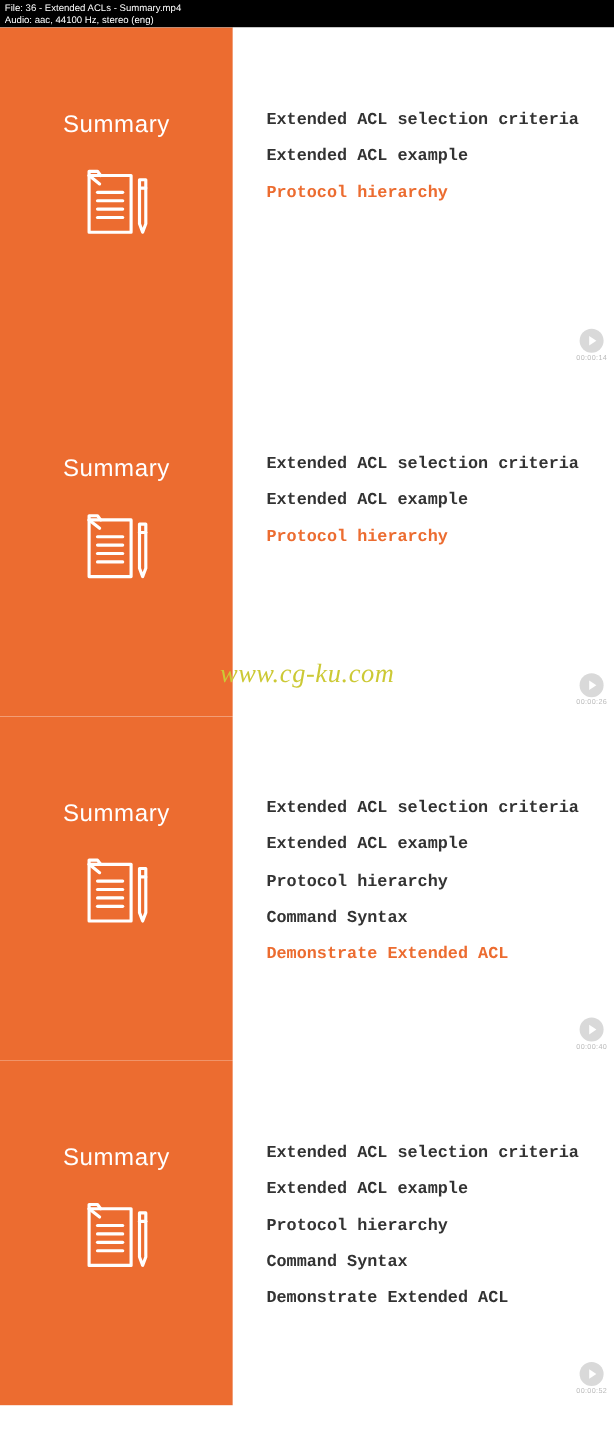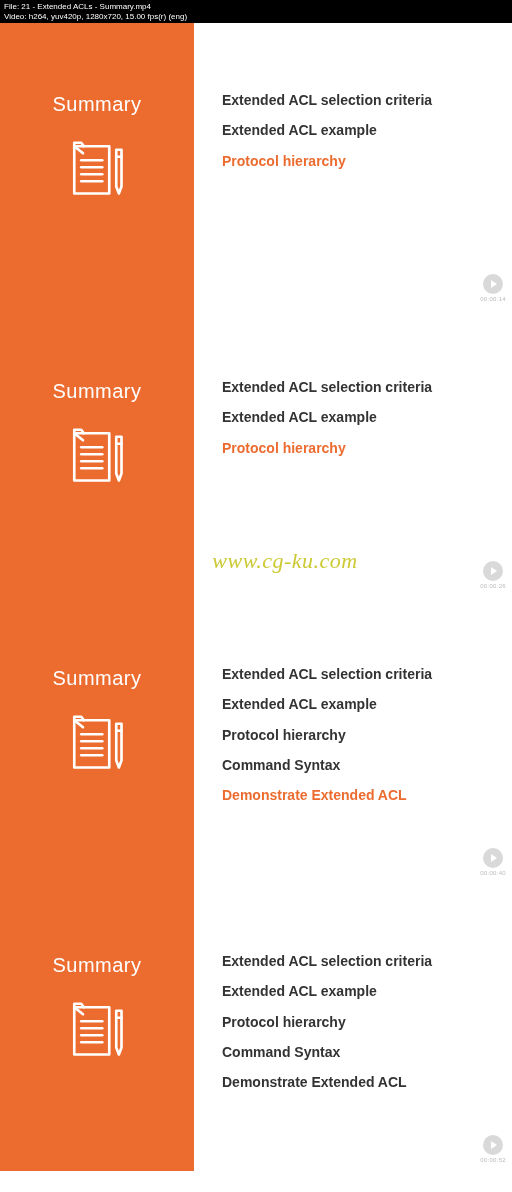--- a/index.html
+++ b/index.html
@@ -41,20 +41,21 @@
       letter-spacing: 0.5px;
     }
     .icon-wrap {
       width: 70px;
       height: 70px;
     }
     .right-panel {
       flex: 1;
       background: #fff;
       padding: 68px 20px 0 28px;
+      font-family: Liberation Mono, monospace;
     }
     .content-line {
       font-size: 14px;
       font-weight: 600;
       color: #333;
       margin-bottom: 12px;
       line-height: 1.3;
     }
     .content-line.highlight {
       color: #ec6c30;
@@ -94,32 +95,31 @@
       left: 50%;
       transform: translateX(-50%);
       top: 548px;
       font-family: Georgia, serif;
       font-style: italic;
       font-size: 22px;
       color: #ccc935;
       z-index: 10;
       letter-spacing: 0.5px;
       pointer-events: none;
-      margin-left: 29px;
     }
     .container { position: relative; }
   </style>
 </head>
 <body>
 
 <div class="container">
 
   <div class="header">
-    <div class="header-line">File: 21 - Extended ACLs - Summary.mp4</div>
-    <div class="header-line">Video: h264, yuv420p, 1280x720, 15.00 fps(r) (eng)</div>
+    <div class="header-line">File: 36 - Extended ACLs - Summary.mp4</div>
+    <div class="header-line">Audio: aac, 44100 Hz, stereo (eng)</div>
   </div>
 
   <div class="watermark">www.cg-ku.com</div>
 
   <div class="frames" id="frames">
       <div class="frame">
         <div class="left-panel">
           <div class="summary-title">Summary</div>
           <div class="icon-wrap"><svg viewBox="0 0 80 80">
     <g fill="none" stroke="#fff" stroke-width="3" stroke-linecap="round" stroke-linejoin="round">

